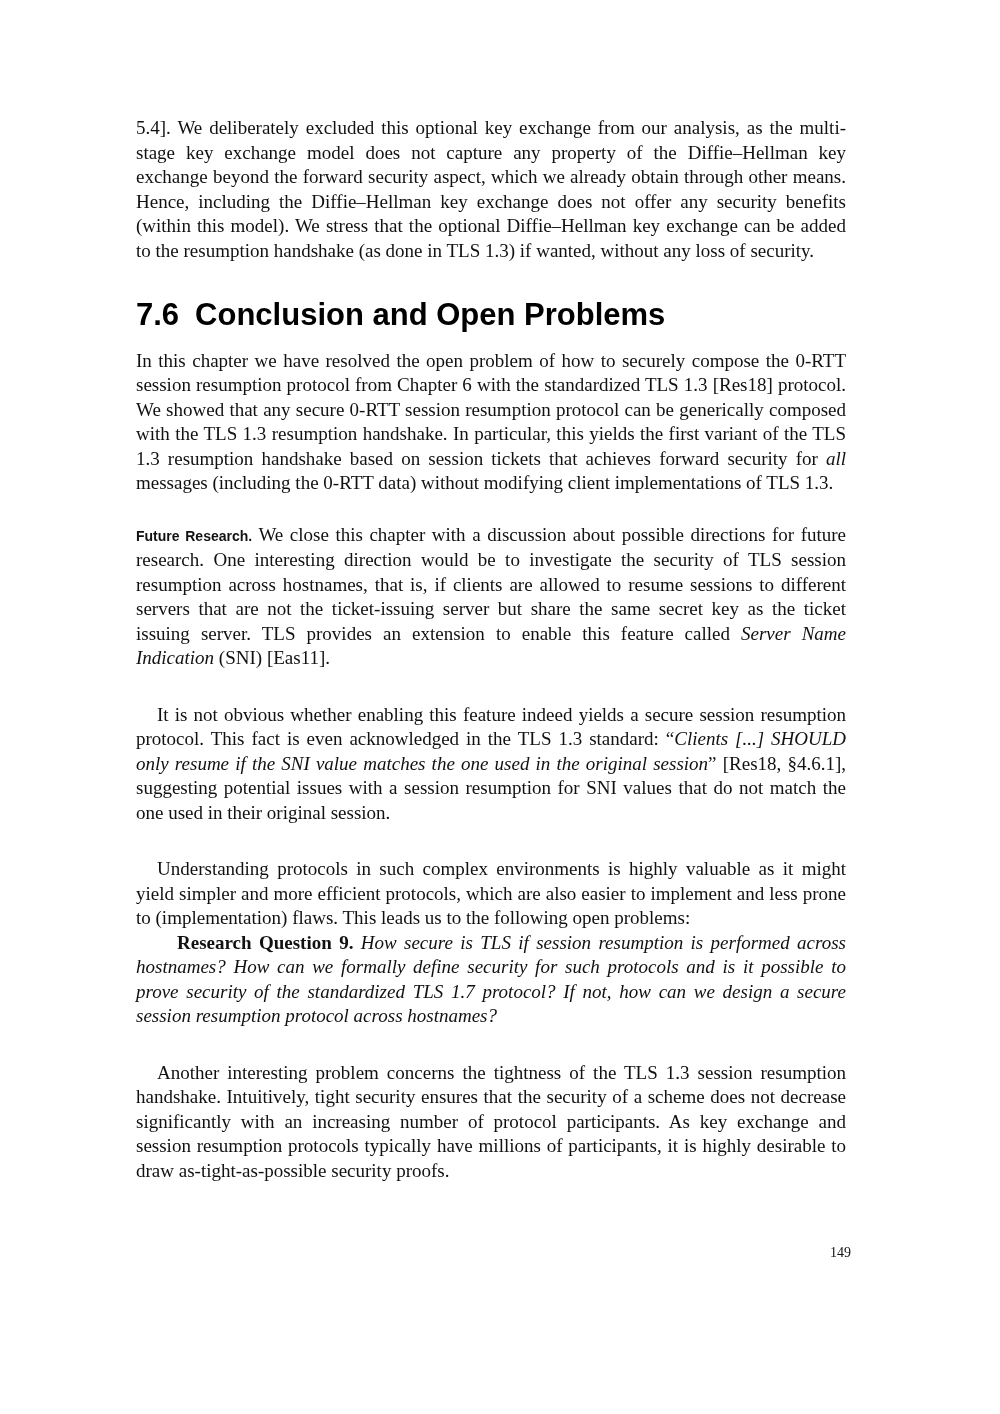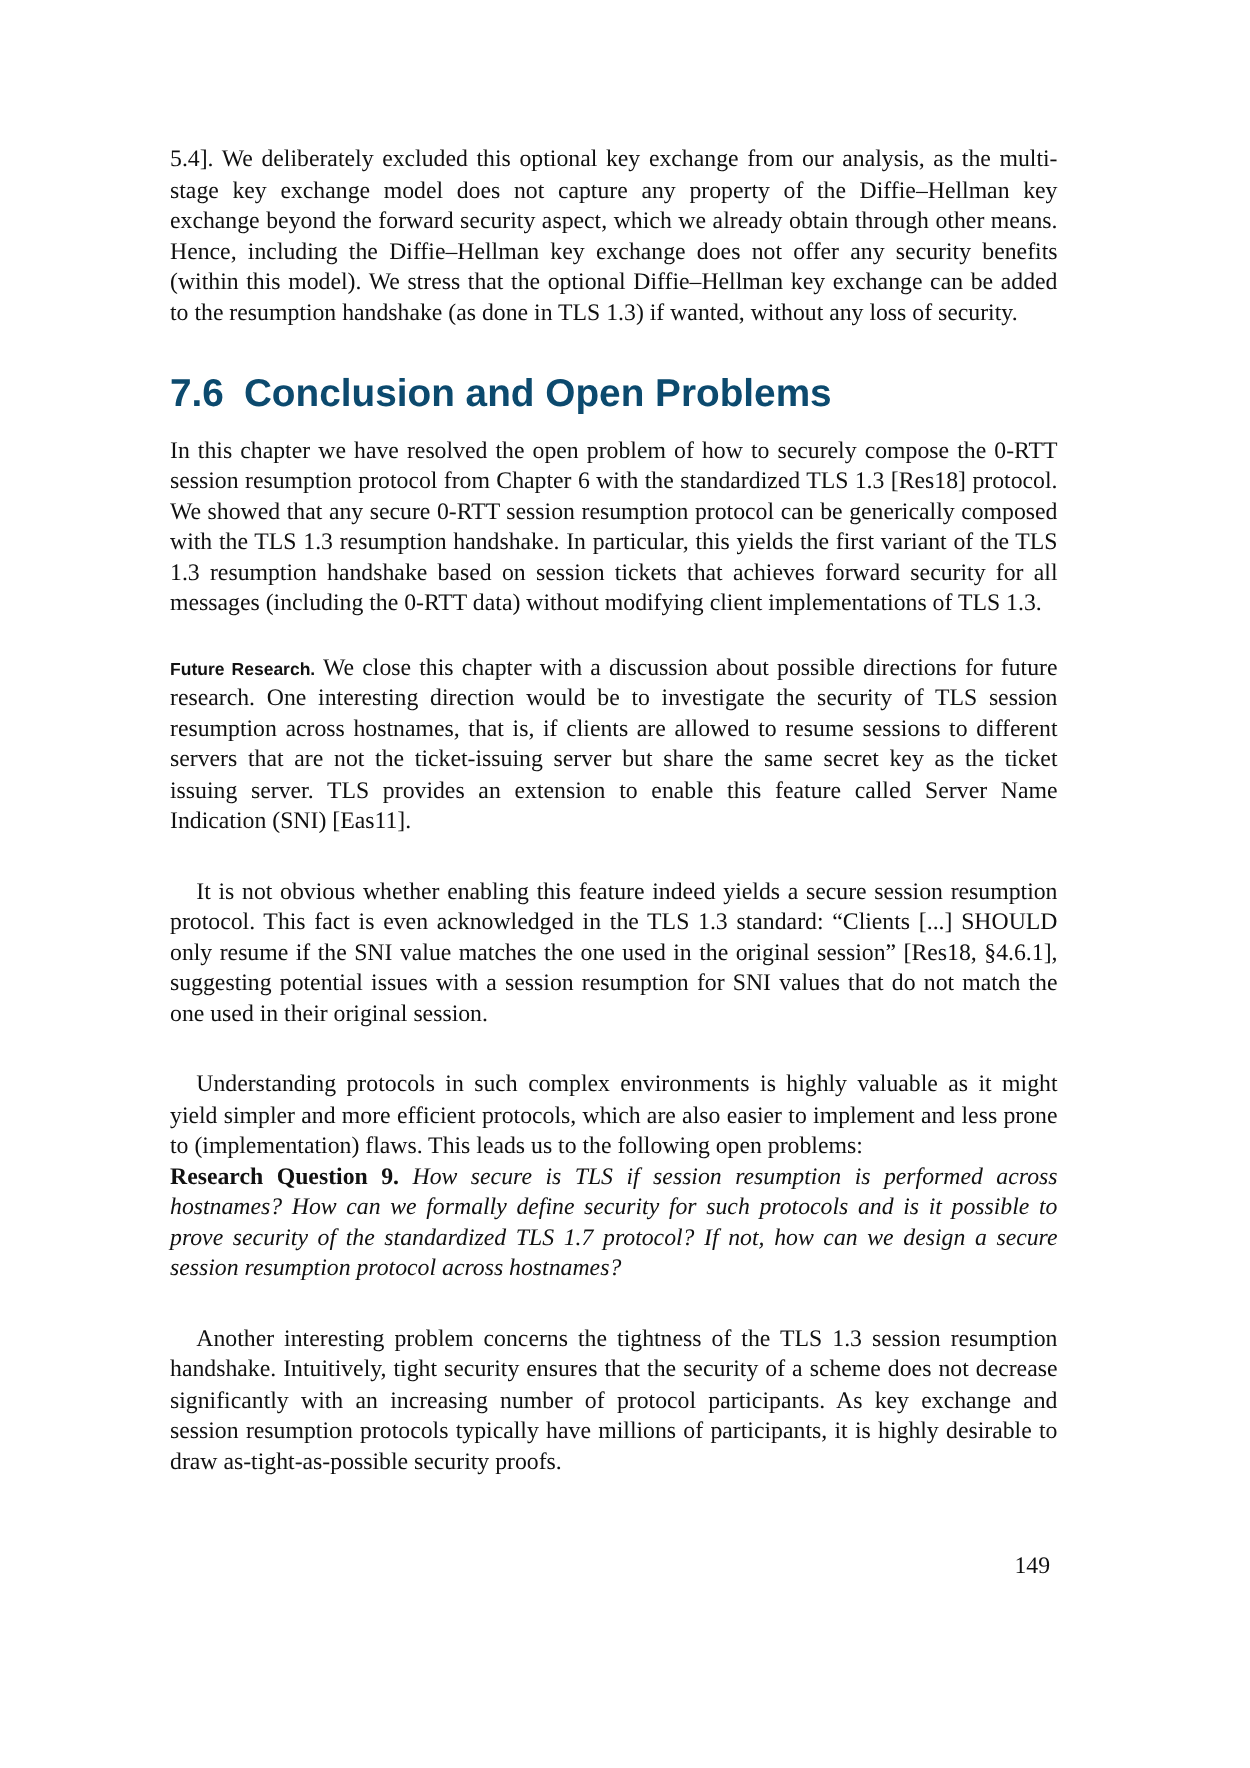--- a/index.html
+++ b/index.html
@@ -32,51 +32,53 @@
   p.indented {
     text-indent: 21px;
     margin-top: 32px;
   }
   h2.section-heading {
     margin: 34px 0 16px 0;
     font-family: "Liberation Sans", "DejaVu Sans", sans-serif;
     font-weight: bold;
     font-size: 31px;
     line-height: 1.15;
-    color: #0c4a6e;
+    color: #000000;
     letter-spacing: 0px;
   }
   h2.section-heading .sec-num {
     margin-right: 16px;
   }
   p.future-research {
     margin-top: 27px;
   }
   .run-in-label {
     font-family: "Liberation Sans", "DejaVu Sans", sans-serif;
     font-weight: bold;
     font-size: 14px;
   }
   .run-in-label-serif {
     font-weight: bold;
+    margin-left: 41px;
   }
   .rq-block {
     margin-top: 13px;
     margin-bottom: 13px;
   }
   .rq-block .rq-text {
     font-style: italic;
   }
   .emph {
+    font-style: italic;
   }
   .page-number {
     position: absolute;
-    right: 152px;
+    right: 141px;
     top: 1241px;
-    font-size: 19px;
+    font-size: 14px;
     line-height: 24.5px;
     color: #111111;
   }
 </style>
 </head>
 <body>
 
 <div class="page">
   <div class="text-block">
 

